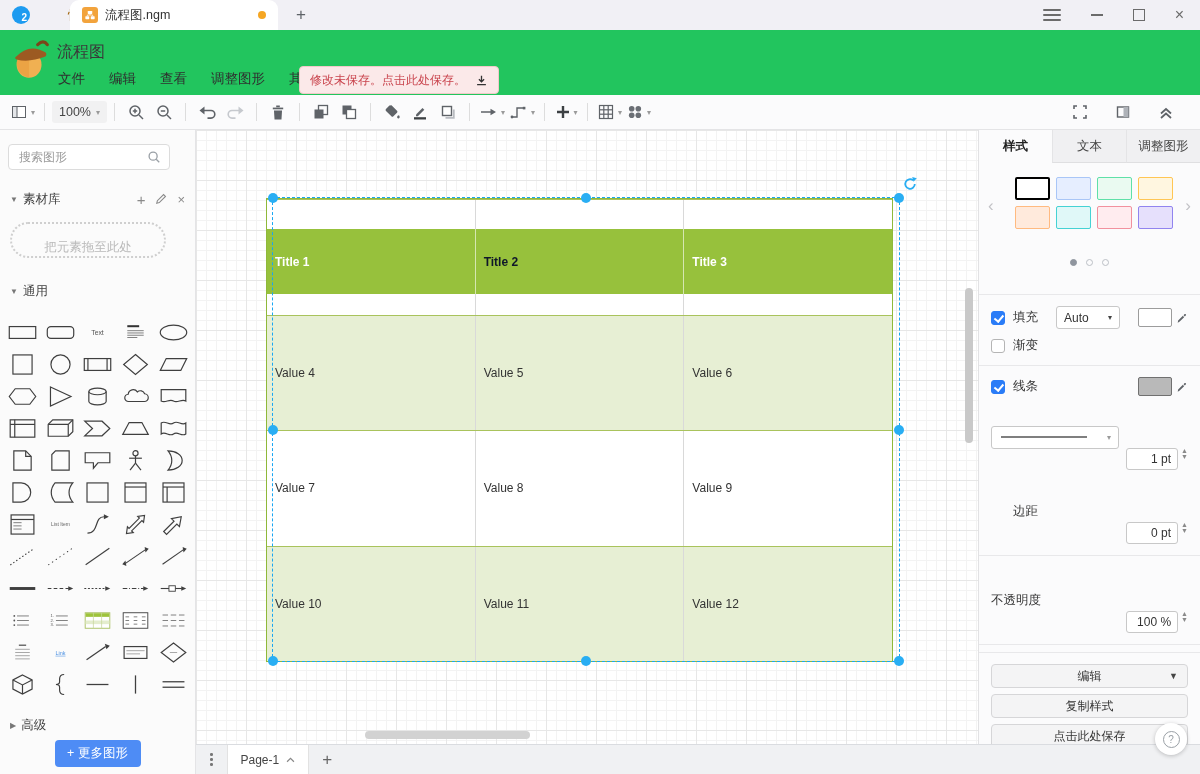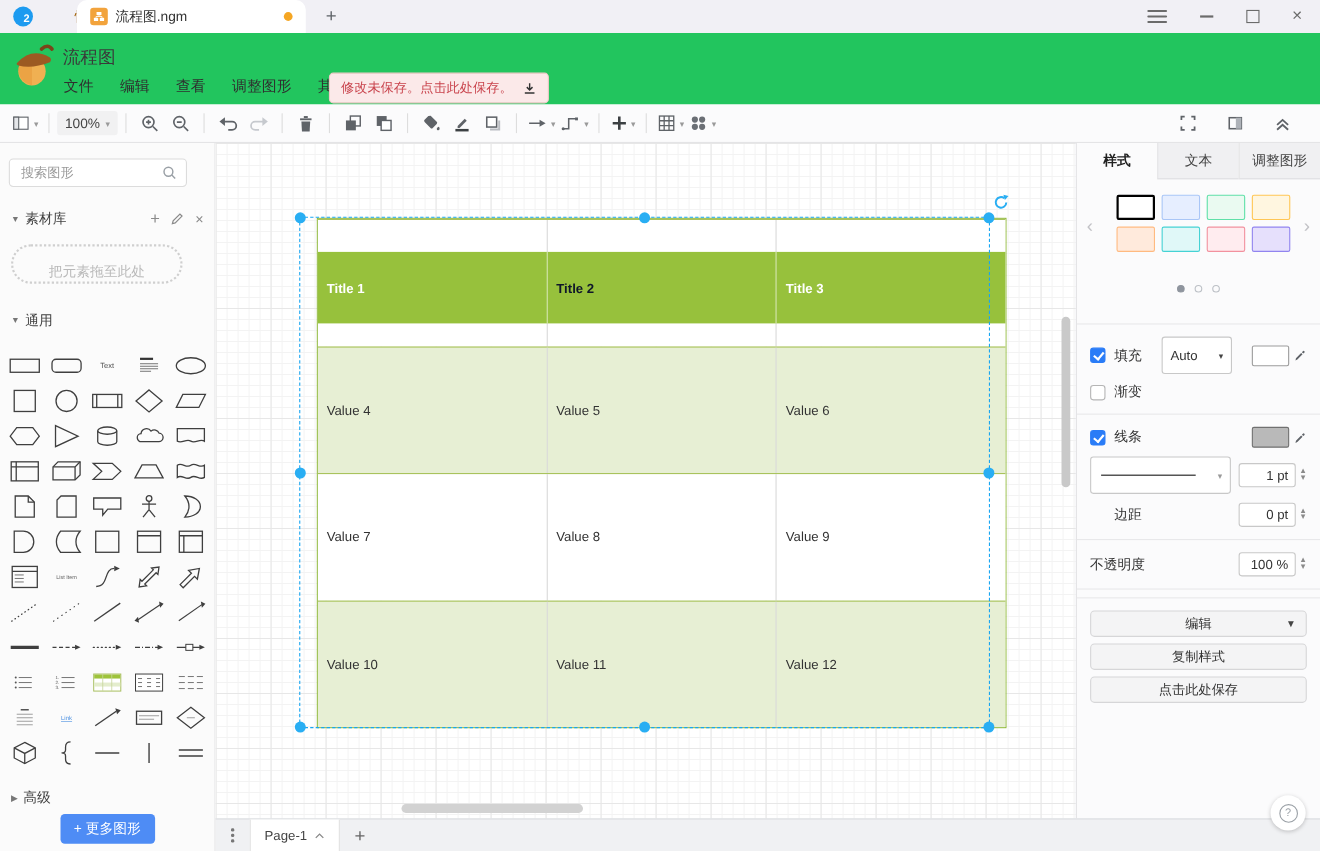--- a/index.html
+++ b/index.html
@@ -53,21 +53,21 @@
   .more-btn{position:absolute;left:50%;transform:translateX(-50%);bottom:7px;width:86px;height:27px;background:#4e8cf5;color:#fff;border-radius:4px;font-size:12.5px;display:flex;align-items:center;justify-content:center;white-space:nowrap;}
 
   
   .canvas{position:absolute;left:196px;top:130px;width:782px;height:614px;overflow:hidden;background-color:#fff;
     background-image:
       linear-gradient(#e7e7e7 1px,transparent 1px),
       linear-gradient(90deg,#e7e7e7 1px,transparent 1px),
       linear-gradient(#f3f3f3 1px,transparent 1px),
       linear-gradient(90deg,#f3f3f3 1px,transparent 1px);
     background-size:50px 50px,50px 50px,10px 10px,10px 10px;}
-  .doc-table{position:absolute;left:92px;top:68px;width:627px;height:464px;display:flex;flex-direction:column;box-sizing:border-box;}
+  .doc-table{position:absolute;left:70px;top:68px;width:627px;height:464px;display:flex;flex-direction:column;box-sizing:border-box;}
   .t-row{flex:1;display:flex;}
   .t-cell{flex:1;display:flex;align-items:center;padding-left:8px;font-size:12px;color:#333;box-sizing:border-box;}
   .t-row.header .t-cell{color:#fff;font-weight:bold;border-left:1px solid rgba(255,255,255,.6);}
   .t-row.header .t-cell:first-child{border-left:none;}
   .t-row.body{border-top:1px solid #a9c35c;}
   .t-row.body .t-cell{border-left:1px solid #d9d9d9;}
   .t-row.body .t-cell:first-child{border-left:none;}
   .selection{position:absolute;left:76px;top:67px;width:628px;height:465px;border:1px dashed #18a6f2;pointer-events:none;box-sizing:border-box;}
   .handle{position:absolute;width:10px;height:10px;border-radius:50%;background:#29aef3;}
   .h-nw{left:-5px;top:-5px;}   .h-n{left:calc(50% - 5px);top:-5px;}   .h-ne{right:-5px;top:-5px;}
@@ -89,25 +89,25 @@
   .swatch.selected{border-width:2px;}
   .swatch-nav{position:absolute;top:34px;font-size:17px;color:#c2c2c6;line-height:1;}
   .swatch-dots{position:absolute;left:0;right:0;top:96px;display:flex;justify-content:center;gap:9px;}
   .dot{width:7px;height:7px;border-radius:50%;border:1px solid #bcc0c6;background:#fbfbfc;box-sizing:border-box;}
   .dot.active{background:#8f959e;border-color:#8f959e;}
   .rp-divider{height:1px;background:#e8e8ea;margin:7px 0;}
   .rp-row{display:flex;align-items:center;padding:4px 12px;color:#333;}
   .checkbox{width:14px;height:14px;border-radius:3px;border:1px solid #b5b5b5;background:#fff;margin-right:8px;position:relative;flex:none;box-sizing:border-box;}
   .checkbox.checked{background:#2a7cf7;border-color:#2a7cf7;}
   .checkbox.checked::after{content:"";position:absolute;left:4px;top:1px;width:3.5px;height:7px;border:solid #fff;border-width:0 2px 2px 0;transform:rotate(40deg);}
-  .rp-select{background:#fff;border:1px solid #c8c8c8;border-radius:3px;height:23px;display:flex;align-items:center;padding:16px 7px;font-size:12px;color:#333;gap:8px;box-sizing:border-box;}
+  .rp-select{background:#fff;border:1px solid #c8c8c8;border-radius:3px;height:23px;display:flex;align-items:center;padding:0 7px;font-size:12px;color:#333;gap:8px;box-sizing:border-box;}
   .chip{width:34px;height:19px;border:1px solid #9c9c9c;background:#fff;border-radius:2px;box-sizing:border-box;}
   .chip.gray{background:#b9b9b9;border-color:#707070;}
   .chip-wrap{display:flex;align-items:center;gap:4px;margin-left:auto;}
-  .spin{display:flex;align-items:center;margin-left:auto;}
+  .spin{display:flex;margin-left:auto;margin-top:44px;}
   .spin-val{width:52px;height:22px;background:#fff;border:1px solid #c8c8c8;border-radius:3px;display:flex;align-items:center;justify-content:flex-end;padding-right:6px;font-size:12px;box-sizing:border-box;}
   .spin-arrows{display:flex;flex-direction:column;margin-left:3px;color:#8a8a8a;font-size:7px;line-height:6px;align-items:center;}
   .toggle-col{width:50%;display:flex;align-items:center;}
   .rp-buttons{padding:4px 12px 0;display:flex;flex-direction:column;gap:6px;}
   .rp-btn{height:22px;background:#f4f4f5;border:1px solid #d6d6d8;border-radius:4px;display:flex;align-items:center;justify-content:center;font-size:12px;color:#333;position:relative;}
   .rp-btn .btn-caret{position:absolute;right:9px;font-size:9px;color:#444;}
 
   
   .footer{position:absolute;left:196px;right:0;bottom:0;height:30px;background:#f0f1f3;border-top:1px solid #dadce0;display:flex;align-items:center;box-sizing:border-box;}
   .footer-dots{display:flex;flex-direction:column;gap:2.5px;padding:0 14px;}

